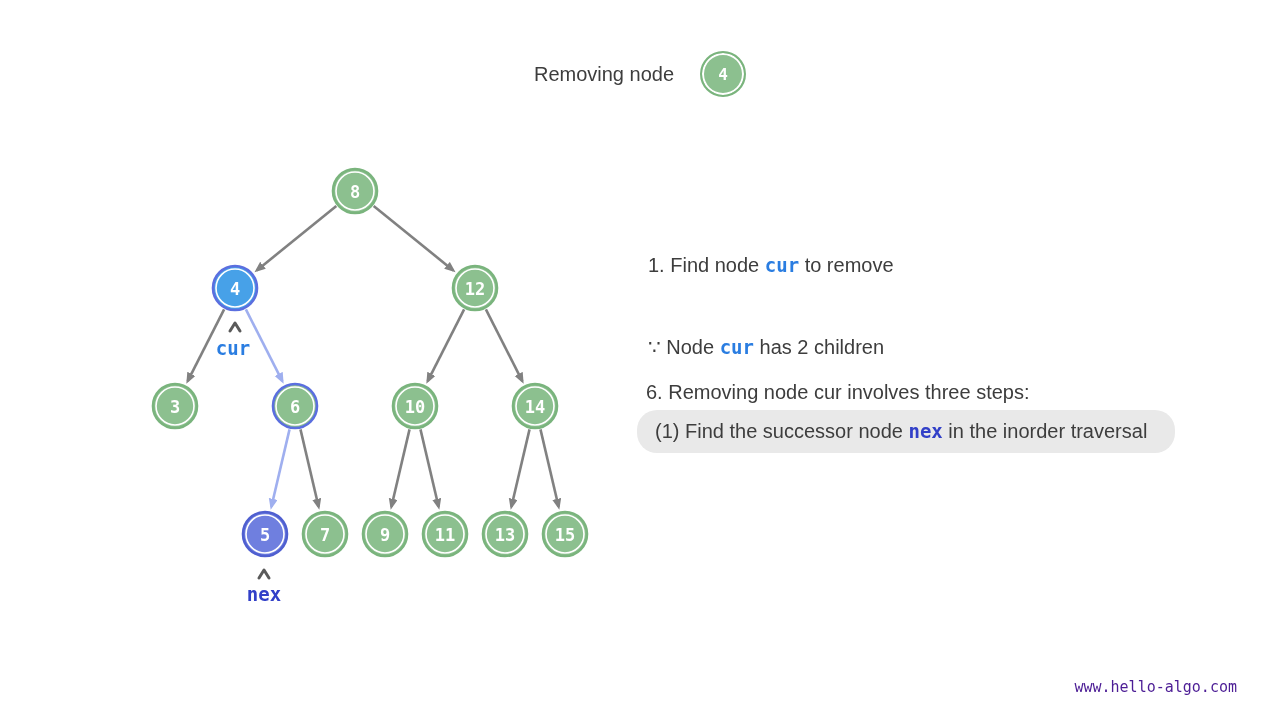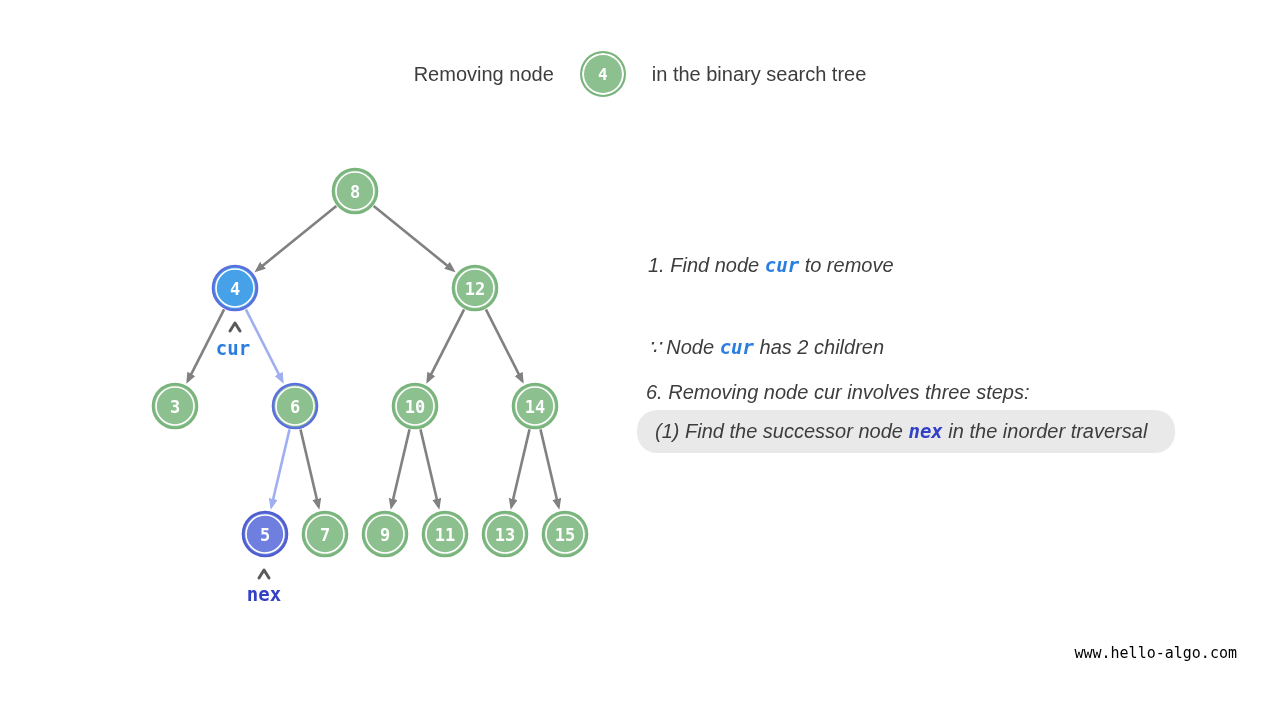--- a/index.html
+++ b/index.html
@@ -19,49 +19,48 @@
     box-sizing:border-box;
   }
   #tree-svg{position:absolute;left:0;top:0;}
   .node-text{
     font-family:"DejaVu Sans Mono", monospace;font-weight:bold;font-size:17px;
   }
   .pointer-label{
     font-family:"DejaVu Sans Mono", monospace;font-weight:bold;font-size:19px;
   }
   #notes .note{
-    position:absolute;font-size:20px;color:#3d3d3d;line-height:26px;white-space:nowrap;font-style:italic;
+    position:absolute;font-size:20px;color:#3d3d3d;line-height:26px;white-space:nowrap;
   }
   #notes .note.highlight{
     border-radius:20px;padding:8px 28px 9px 18px;
   }
   .kw{font-family:"DejaVu Sans Mono", monospace;font-weight:bold;font-size:19px;}
   .step-badge{
     position:absolute;left:35px;top:638px;width:145px;height:57px;
     box-sizing:border-box;border:1.5px solid #a9a9a9;border-radius:10px;background:#f8f8f8;
     display:flex;align-items:center;justify-content:center;
     font-family:"DejaVu Sans Mono", monospace;font-weight:bold;font-size:24px;color:#8f8f8f;
     letter-spacing:1px;
   }
   .watermark{
-    position:absolute;right:43px;top:644px;
-    font-family:"DejaVu Sans Mono", monospace;font-size:15px;color:#000000;
+    position:absolute;right:43px;top:678px;
+    font-family:"DejaVu Sans Mono", monospace;font-size:15px;color:#4c1d95;
   }
 </style>
 </head>
 <body>
 
 <div class="canvas">
 
   <div class="title-row">
     <span>Removing node</span>
     <span class="title-node" id="title-node" style="background: rgb(140, 192, 143); border: 2px solid rgb(122, 180, 125); box-shadow: rgb(255, 255, 255) 0px 0px 0px 2px inset;">
       <span>4</span>
     </span>
-    <span>in the binary search tree</span>
   </div>
 
   <svg id="tree-svg" width="1280" height="720" viewBox="0 0 1280 720">
       <defs>
         <marker id="arrow-gray" markerUnits="userSpaceOnUse" markerWidth="12" markerHeight="10" refX="8" refY="4.5" orient="auto">
           <path d="M0,0 L11,4.5 L0,9 Z" fill="#818181"></path>
         </marker>
         <marker id="arrow-light" markerUnits="userSpaceOnUse" markerWidth="12" markerHeight="10" refX="8" refY="4.5" orient="auto">
           <path d="M0,0 L11,4.5 L0,9 Z" fill="#9fafef"></path>
         </marker>

